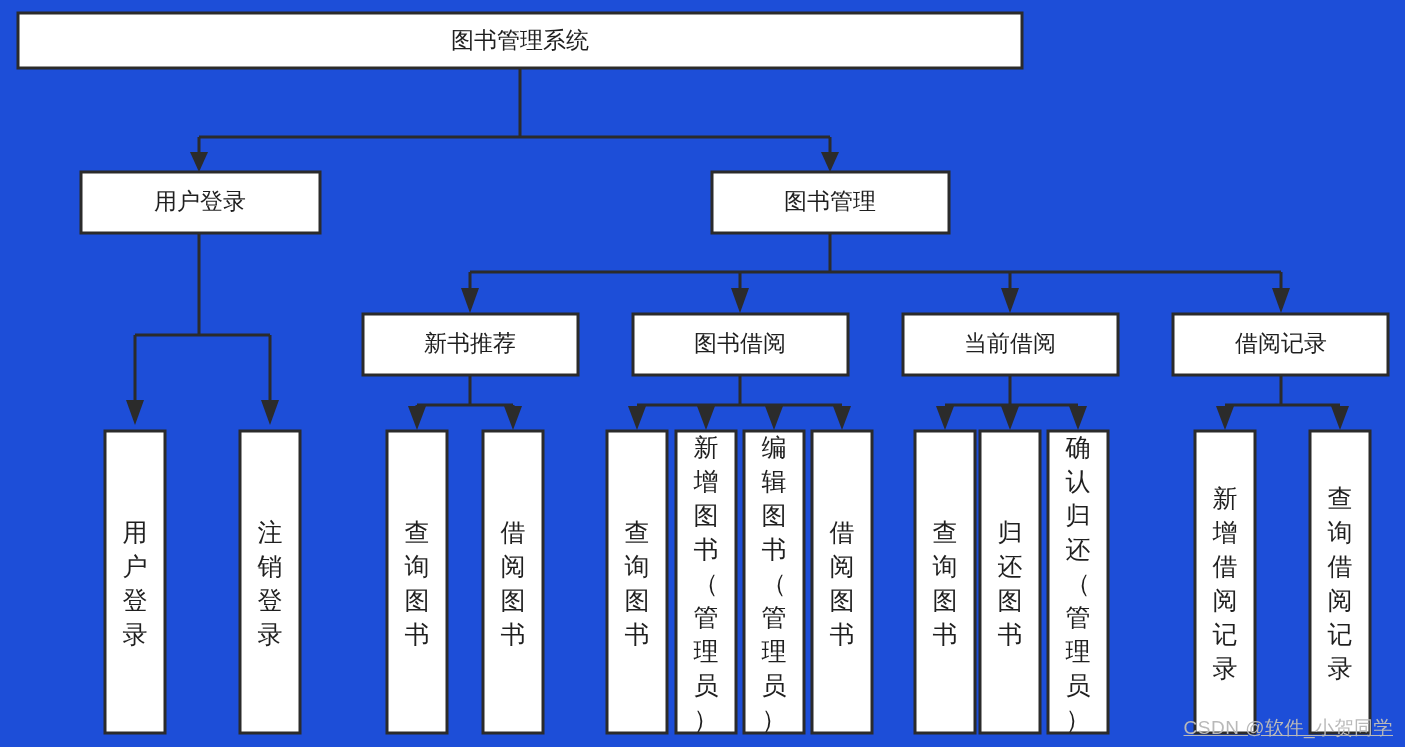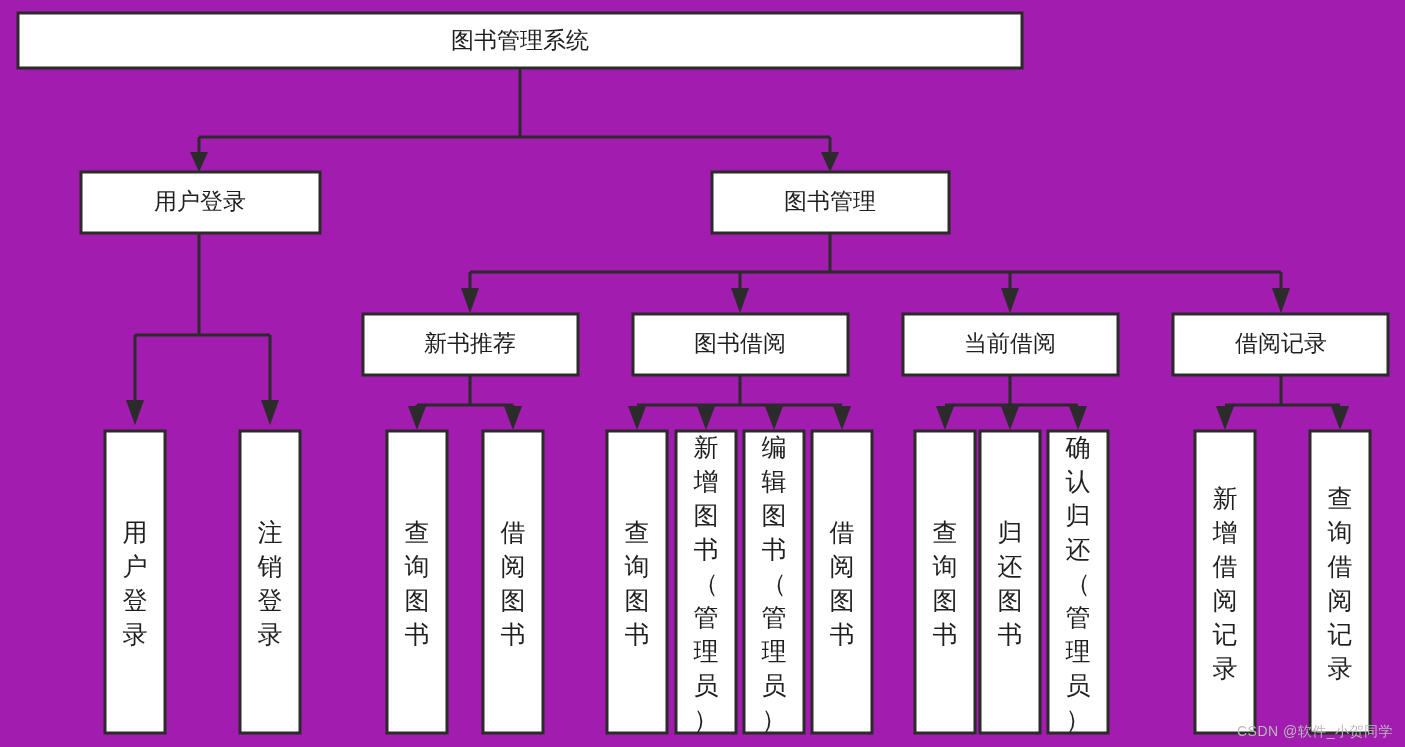--- a/index.html
+++ b/index.html
@@ -10,21 +10,21 @@
   body {
     width: 1405px;
     height: 747px;
     font-family: "Liberation Sans", "DejaVu Sans", sans-serif;
     overflow: hidden;
   }
   #diagram-root {
     position: relative;
     width: 1405px;
     height: 747px;
-    background: #a21caf;
+    background: #1d4ed8;
   }
   svg#tree-svg {
     position: absolute;
     left: 0;
     top: 0;
     width: 1405px;
     height: 747px;
     display: block;
   }
   .node-box {
@@ -53,25 +53,26 @@
     fill: #1f1f1f;
     font-family: "Liberation Sans", "DejaVu Sans", sans-serif;
     font-size: 25px;
     text-anchor: middle;
   }
   .watermark {
     position: absolute;
     right: 12px;
     bottom: 6px;
     color: #b9b9b9;
-    font-size: 14px;
+    font-size: 19px;
     font-family: "Liberation Sans", "DejaVu Sans", sans-serif;
     letter-spacing: 0.5px;
     white-space: nowrap;
     pointer-events: none;
+    text-decoration: underline;
   }
 </style>
 </head>
 <body>
 
 <div id="diagram-root">
 
   <svg id="tree-svg" viewBox="0 0 1405 747" xmlns="http://www.w3.org/2000/svg">
 
     <g>

